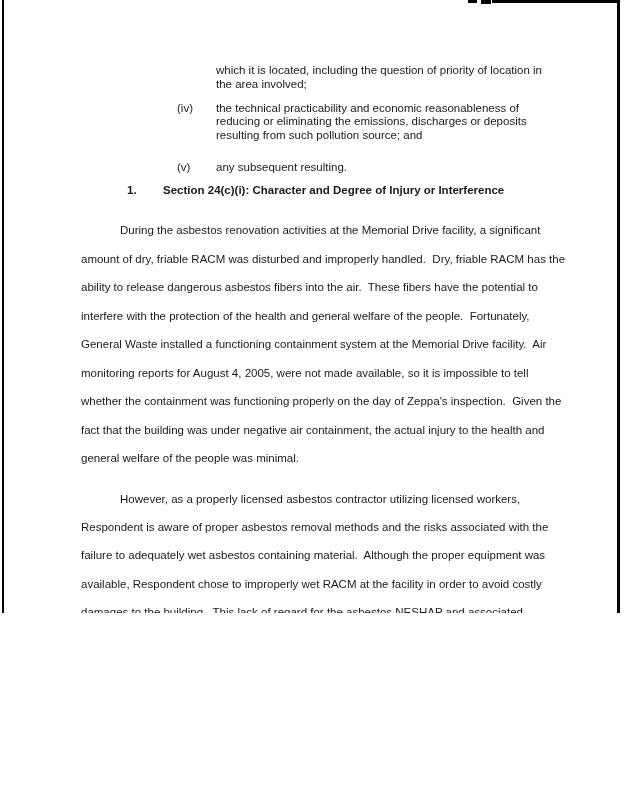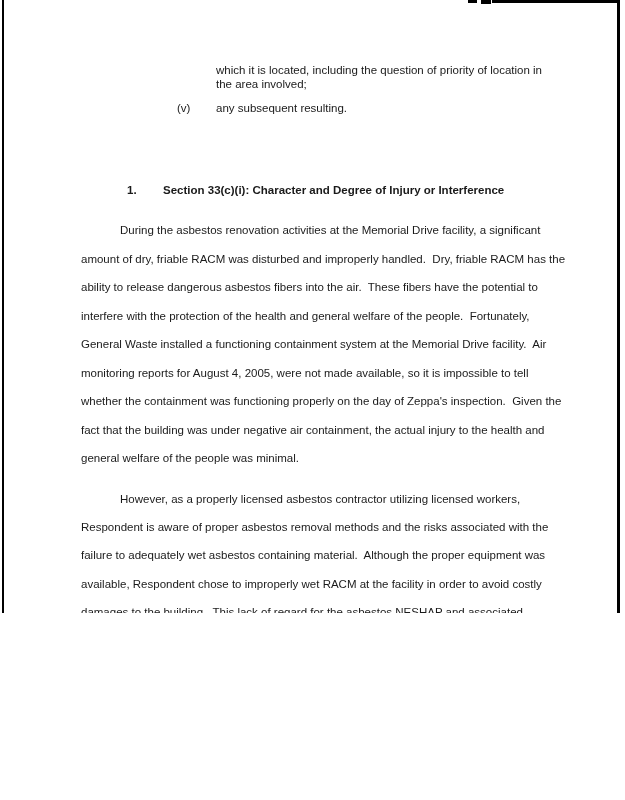--- a/index.html
+++ b/index.html
@@ -119,31 +119,37 @@
   <div class="bottom-bar"></div>
   <div class="artifact-mark-1"></div>
   <div class="artifact-mark-2"></div>
 
   <div class="quote-block">
     <div class="quote-item gap-sm">
       <span class="quote-label"></span>
       <div class="quote-text">which it is located, including the question of priority of location in
 the area involved;</div>
     </div>
+    <div class="quote-item gap-lg">
+      <span class="quote-label">(iv)</span>
+      <div class="quote-text">the technical practicability and economic reasonableness of
+reducing or eliminating the emissions, discharges or deposits
+resulting from such pollution source; and</div>
+    </div>
     <div class="quote-item">
       <span class="quote-label">(v)</span>
       <div class="quote-text">any subsequent resulting.</div>
     </div>
   </div>
 
   <div class="body-text">
 
     <div class="heading">
       <span class="h-num">1.</span>
-      <span class="h-title">Section 33(c)(i):  Character and Degree of Injury or Interference</span>
+      <span class="h-title">Section 24(c)(i):  Character and Degree of Injury or Interference</span>
     </div>
 
     <p class="para">During the asbestos renovation activities at the Memorial Drive facility, a significant
 amount of dry, friable RACM was disturbed and improperly handled.  Dry, friable RACM has the
 ability to release dangerous asbestos fibers into the air.  These fibers have the potential to
 interfere with the protection of the health and general welfare of the people.  Fortunately,
 General Waste installed a functioning containment system at the Memorial Drive facility.  Air
 monitoring reports for August 4, 2005, were not made available, so it is impossible to tell
 whether the containment was functioning properly on the day of Zeppa's inspection.  Given the
 fact that the building was under negative air containment, the actual injury to the health and

